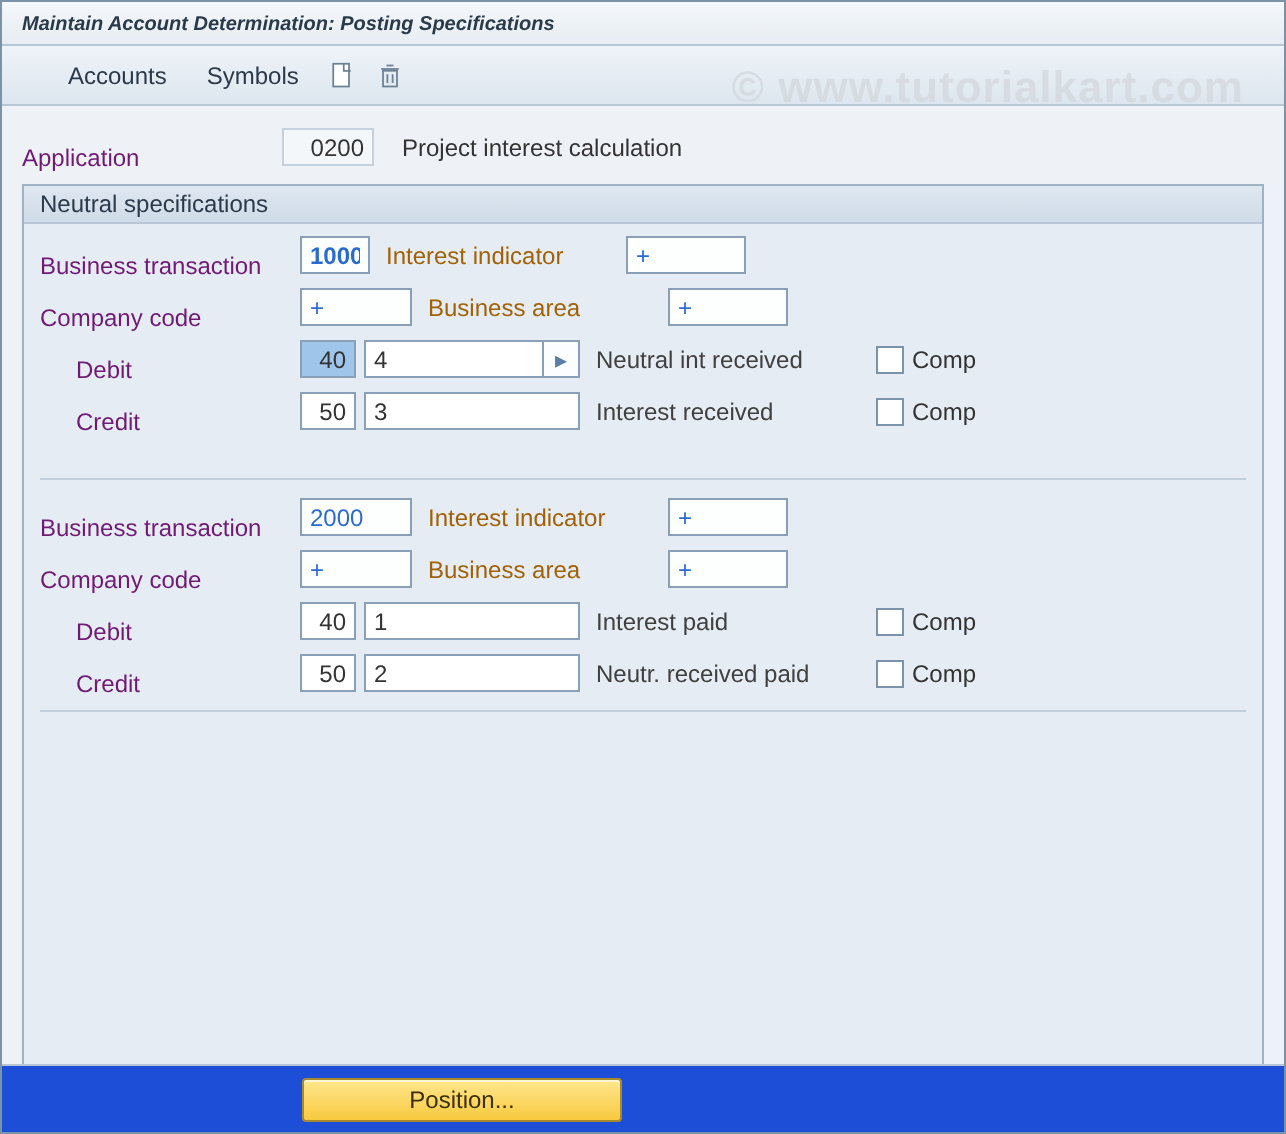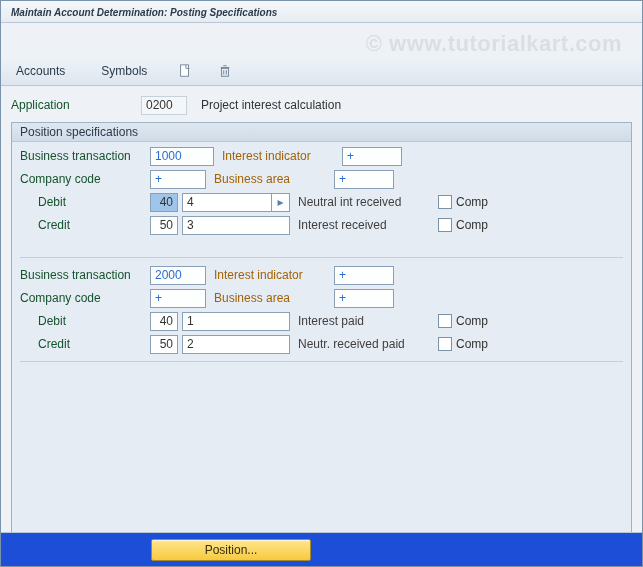--- a/index.html
+++ b/index.html
@@ -21,26 +21,25 @@
     font-size: 10px;
     font-weight: bold;
     font-style: italic;
     color: #2b3a4a;
     border-bottom: 1px solid #b9c6d3;
     background: linear-gradient(#f5f8fb, #e6ecf2);
   }
   .toolbar {
     display: flex;
     align-items: center;
-    gap: 18px;
-    padding: 4px 6px;
+    gap: 2px;
+    padding: 4px 24px;
     background: linear-gradient(#eef3f8, #dde6ef);
     border-bottom: 1px solid #b9c6d3;
     height: 30px;
-    margin-top: 33px;
   }
   .tb-btn {
     padding: 3px 8px;
     border: 1px solid transparent;
     border-radius: 2px;
     cursor: default;
     color: #2b3a4a;
   }
   .tb-icon {
     width: 22px; height: 22px;
@@ -61,21 +60,21 @@
   }
   .body {
     padding: 8px 10px;
   }
   .row {
     display: flex;
     align-items: center;
     min-height: 22px;
     margin-bottom: 1px;
   }
-  .lbl { width: 130px; color: #14532d; }
+  .lbl { width: 130px; color: #701a75; margin-top: 11px; }
   .lbl-indent { padding-left: 18px; }
   .input {
     height: 19px;
     border: 1px solid #8aa0b6;
     background: #fff;
     padding: 1px 4px;
     font-family: inherit;
     font-size: 12px;
     color: #333;
   }
@@ -185,32 +184,32 @@
           <line x1="6.5" y1="7" x2="6.5" y2="12" stroke="#6b7f95"></line>
           <line x1="9.5" y1="7" x2="9.5" y2="12" stroke="#6b7f95"></line>
         </svg>
     </div>
   </div>
 
   <div class="body">
 
     <div class="row">
       <span class="lbl">Application</span>
-      <input class="input input-ro" style="width: 46px; text-align: left;" readonly="" value="0200">
+      <input class="input input-ro" style="width: 46px; text-align: right;" readonly="" value="0200">
       <span style="width:14px;"></span>
       <span>Project interest calculation</span>
     </div>
 
     <div class="box">
-      <div class="box-title">Position specifications</div>
+      <div class="box-title">Neutral specifications</div>
       <div class="box-body">
 
         <div class="row">
           <span class="lbl">Business transaction</span>
-          <input class="input input-hl" style="width: 64px;" value="1000">
+          <input class="input input-hl" style="width: 35px; font-weight: bold;" value="1000">
           <span class="col2-lbl">Interest indicator</span>
           <input class="input input-hl" style="width: 60px;" value="+">
         </div>
         <div class="row">
           <span class="lbl">Company code</span>
           <input class="input input-hl" style="width: 56px;" value="+">
           <span class="col2-lbl">Business area</span>
           <input class="input input-hl" style="width: 60px;" value="+">
         </div>
 

